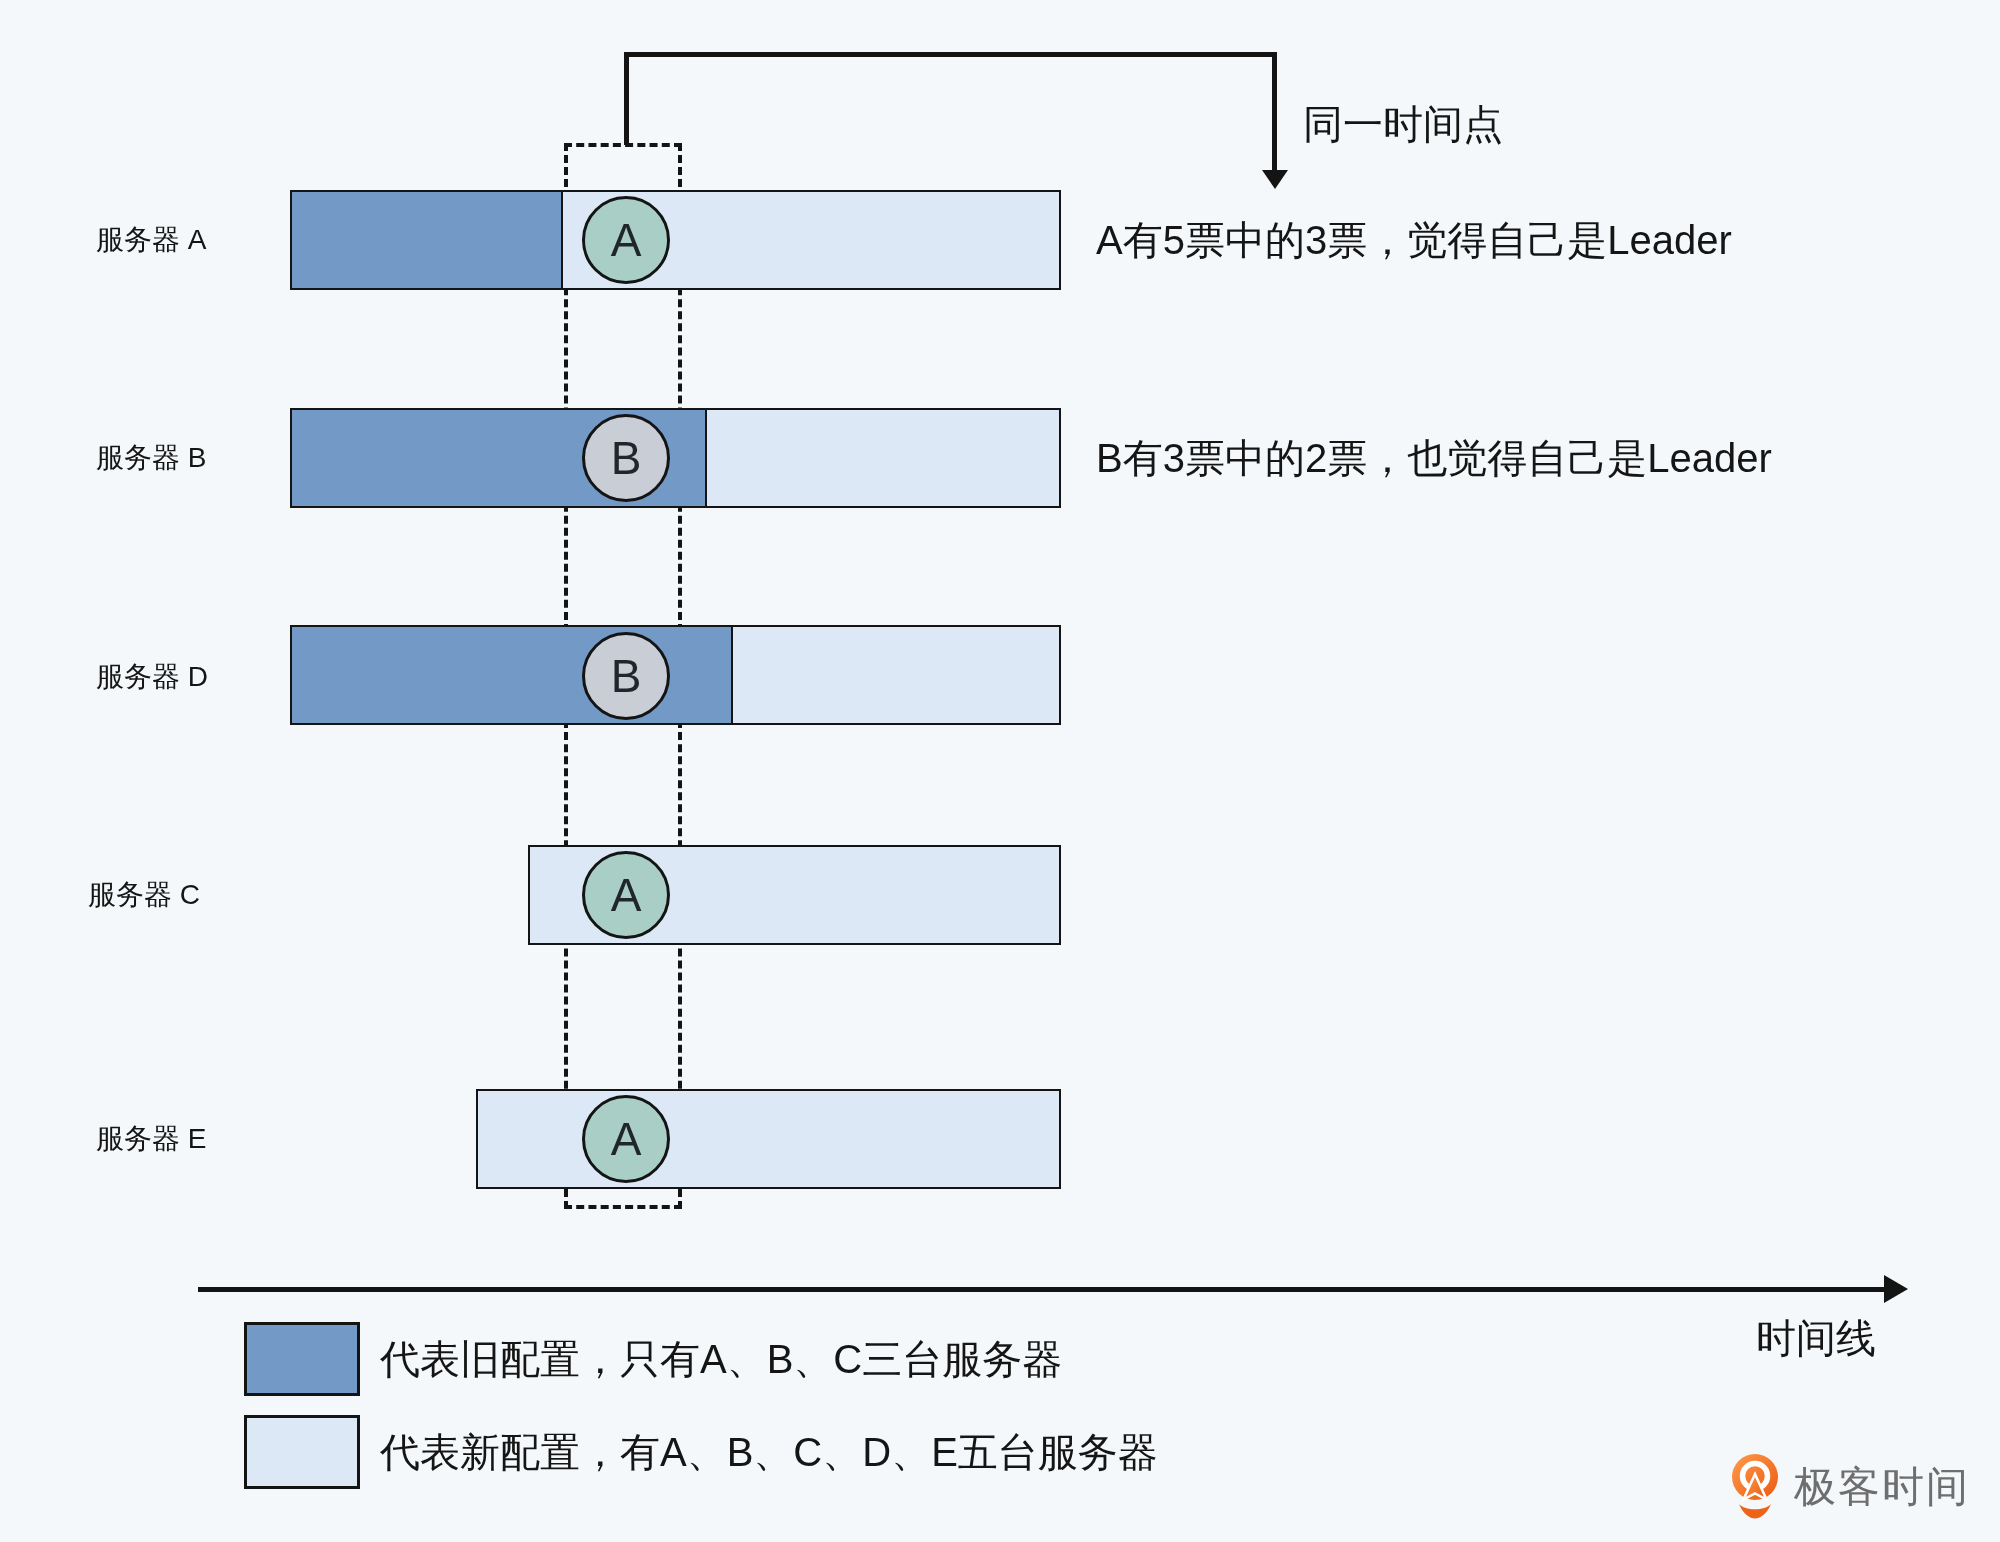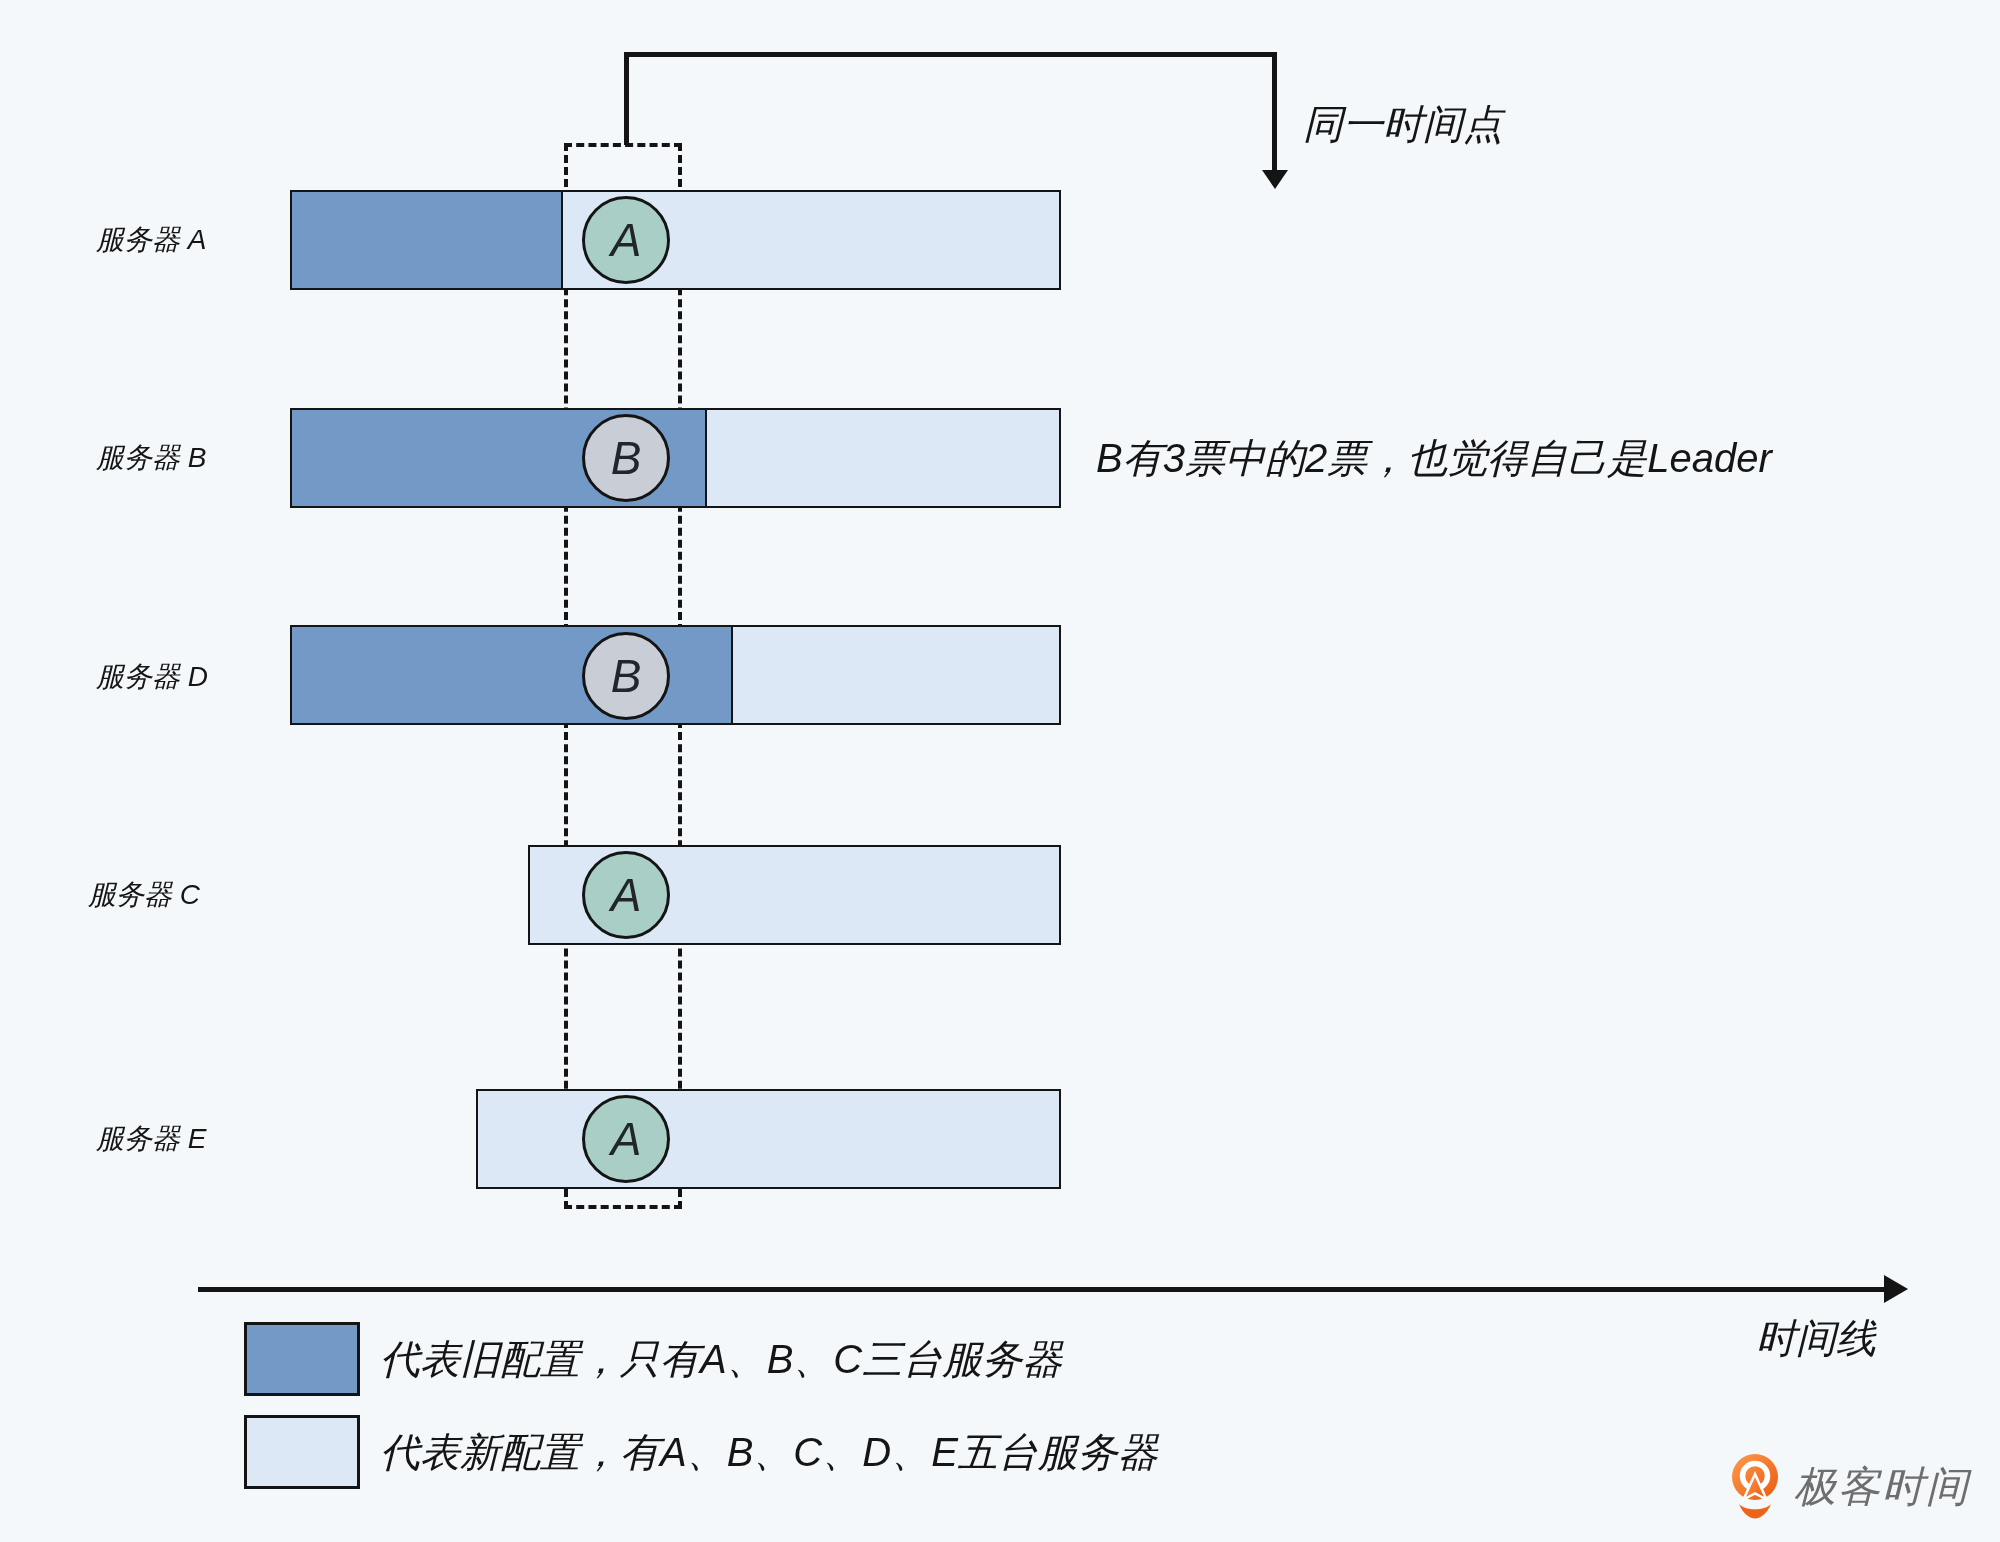--- a/index.html
+++ b/index.html
@@ -1,19 +1,19 @@
 <!DOCTYPE html>
 <html style="--old-config: #7399c7; --new-config: #dce8f5; --vote-a: #a9cec6; --vote-b: #c9cdd6; --background: #f4f8fa; --stroke: #141414; --logo-orange: #ee6418; --logo-text-gray: #6e6e6e;"><head>
 <meta charset="utf-8">
 <style>
   html,body{margin:0;padding:0;}
   body{font-family:"Liberation Sans","DejaVu Sans",sans-serif;}
   .canvas{
     position:relative;width:2000px;height:1542px;overflow:hidden;
-    background:var(--background,#f4f8fa);color:#151515;font-style:italic;
+    background:var(--background,#f4f8fa);color:#151515;
   }
   .text{position:absolute;white-space:nowrap;font-size:40px;line-height:50px;color:#151515;}
   .row-label{font-size:28px;}
   .line{position:absolute;background:#141414;}
   
   .arrow-down{position:absolute;width:0;height:0;
     border-left:13px solid transparent;border-right:13px solid transparent;
     border-top:19px solid #141414;}
   .arrow-right{position:absolute;width:0;height:0;
     border-top:14px solid transparent;border-bottom:14px solid transparent;
@@ -56,20 +56,21 @@
   <div class="dashed-box"></div>
 
   <div class="text row-label" style="left:96px;top:215px">服务器 A</div>
   <div class="bar" style="left:290px;top:190px;width:771px">
     <div class="seg old" style="width:271px"></div>
     <div class="seg new"></div>
   </div>
   <div class="vote vote-a" style="left:582px;top:196px">
     <span>A</span>
   </div>
+  <div class="text" style="left:1096px;top:215px">A有5票中的3票，觉得自己是Leader</div>
 
   <div class="text row-label" style="left:96px;top:433px">服务器 B</div>
   <div class="bar" style="left:290px;top:408px;width:771px">
     <div class="seg old" style="width:415px"></div>
     <div class="seg new"></div>
   </div>
   <div class="vote vote-b" style="left:582px;top:414px">
     <span>B</span>
   </div>
   <div class="text" style="left:1096px;top:433px">B有3票中的2票，也觉得自己是Leader</div>

